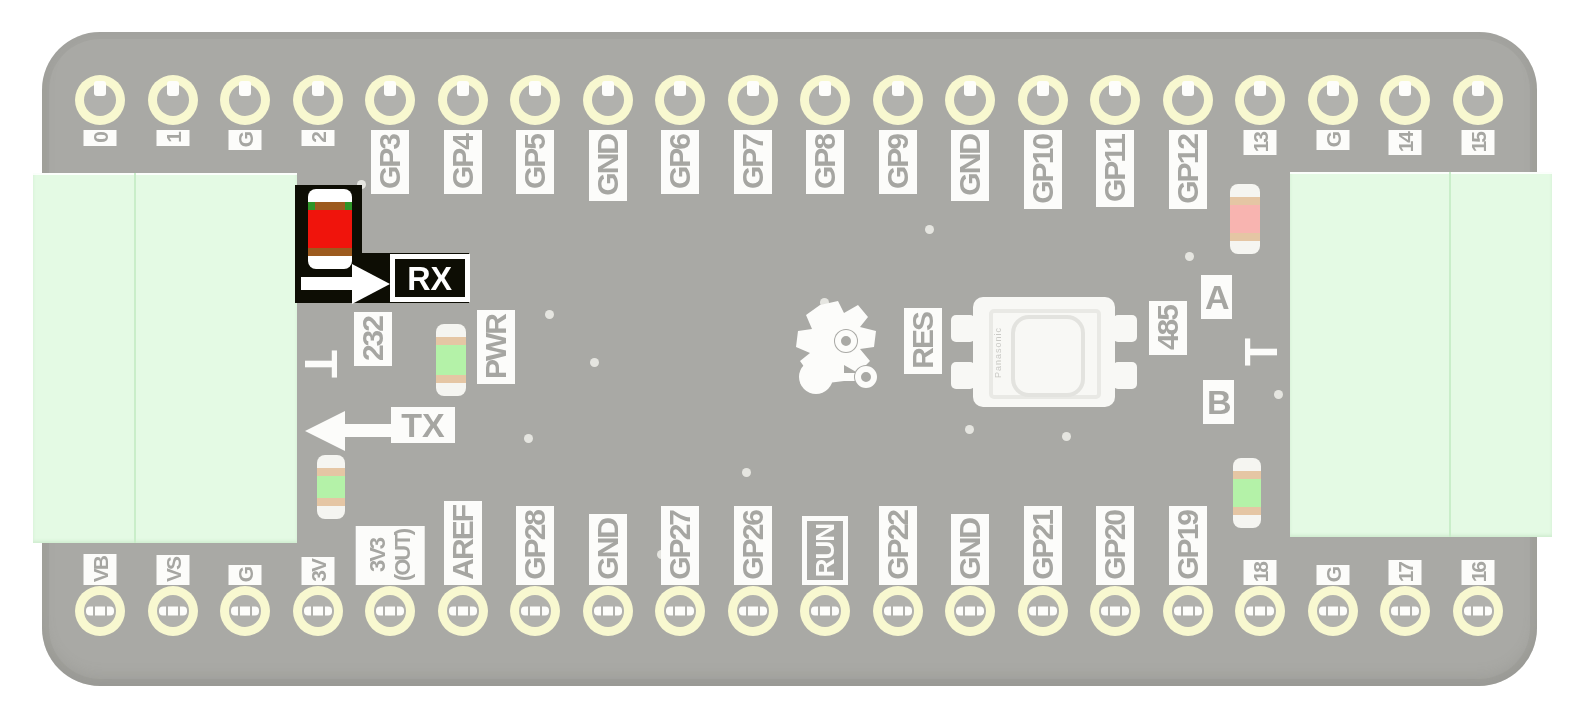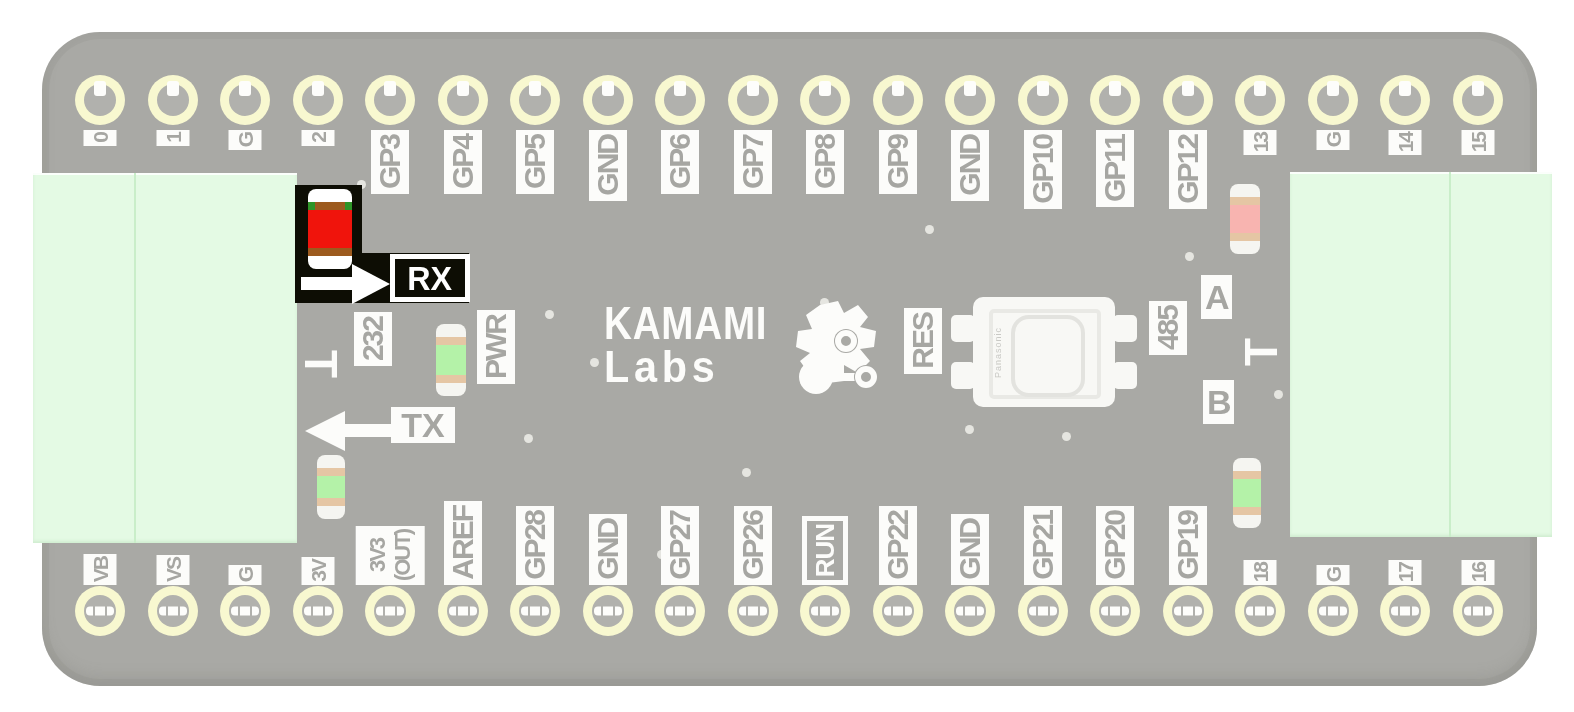--- a/index.html
+++ b/index.html
@@ -471,24 +471,20 @@
   <div class="vlabel single" style="left:1203px;top:380px;">
     <span>B</span>
     </div>
   <div class="tmark cw" style="left:300px;top:338px;">
     <span>T</span>
     </div>
   <div class="tmark ccw" style="left:1240px;top:326px;">
     <span>T</span>
     </div>
 
-  <div id="logo">
-    <div class="l1">KAMAMI</div>
-    <div class="l2">Labs</div>
-  </div>
   <svg id="gear" width="104" height="104" viewBox="0 0 104 104">
     <path fill="#fcfcfa" d="M34 4 L52 0 L58 12 L72 4 L82 16 L74 26 L90 30 L88 46 L74 48 L84 60 L72 72 L58 64 L58 80 L42 82 L38 68 L24 74 L14 60 L24 52 L10 46 L12 30 L26 28 L20 14 Z"></path>
     <rect x="30" y="36" width="26" height="8" fill="#fcfcfa"></rect>
     <circle cx="60" cy="40" r="12" fill="#a9a9a5"></circle>
     <circle cx="60" cy="40" r="8" fill="none" stroke="#fcfcfa" stroke-width="6"></circle>
     <circle cx="30" cy="76" r="17" fill="#fcfcfa"></circle>
     <rect x="30" y="72" width="48" height="8" fill="#fcfcfa"></rect>
     <circle cx="80" cy="76" r="12" fill="#a9a9a5"></circle>
     <circle cx="80" cy="76" r="8" fill="none" stroke="#fcfcfa" stroke-width="6"></circle>
   </svg>

